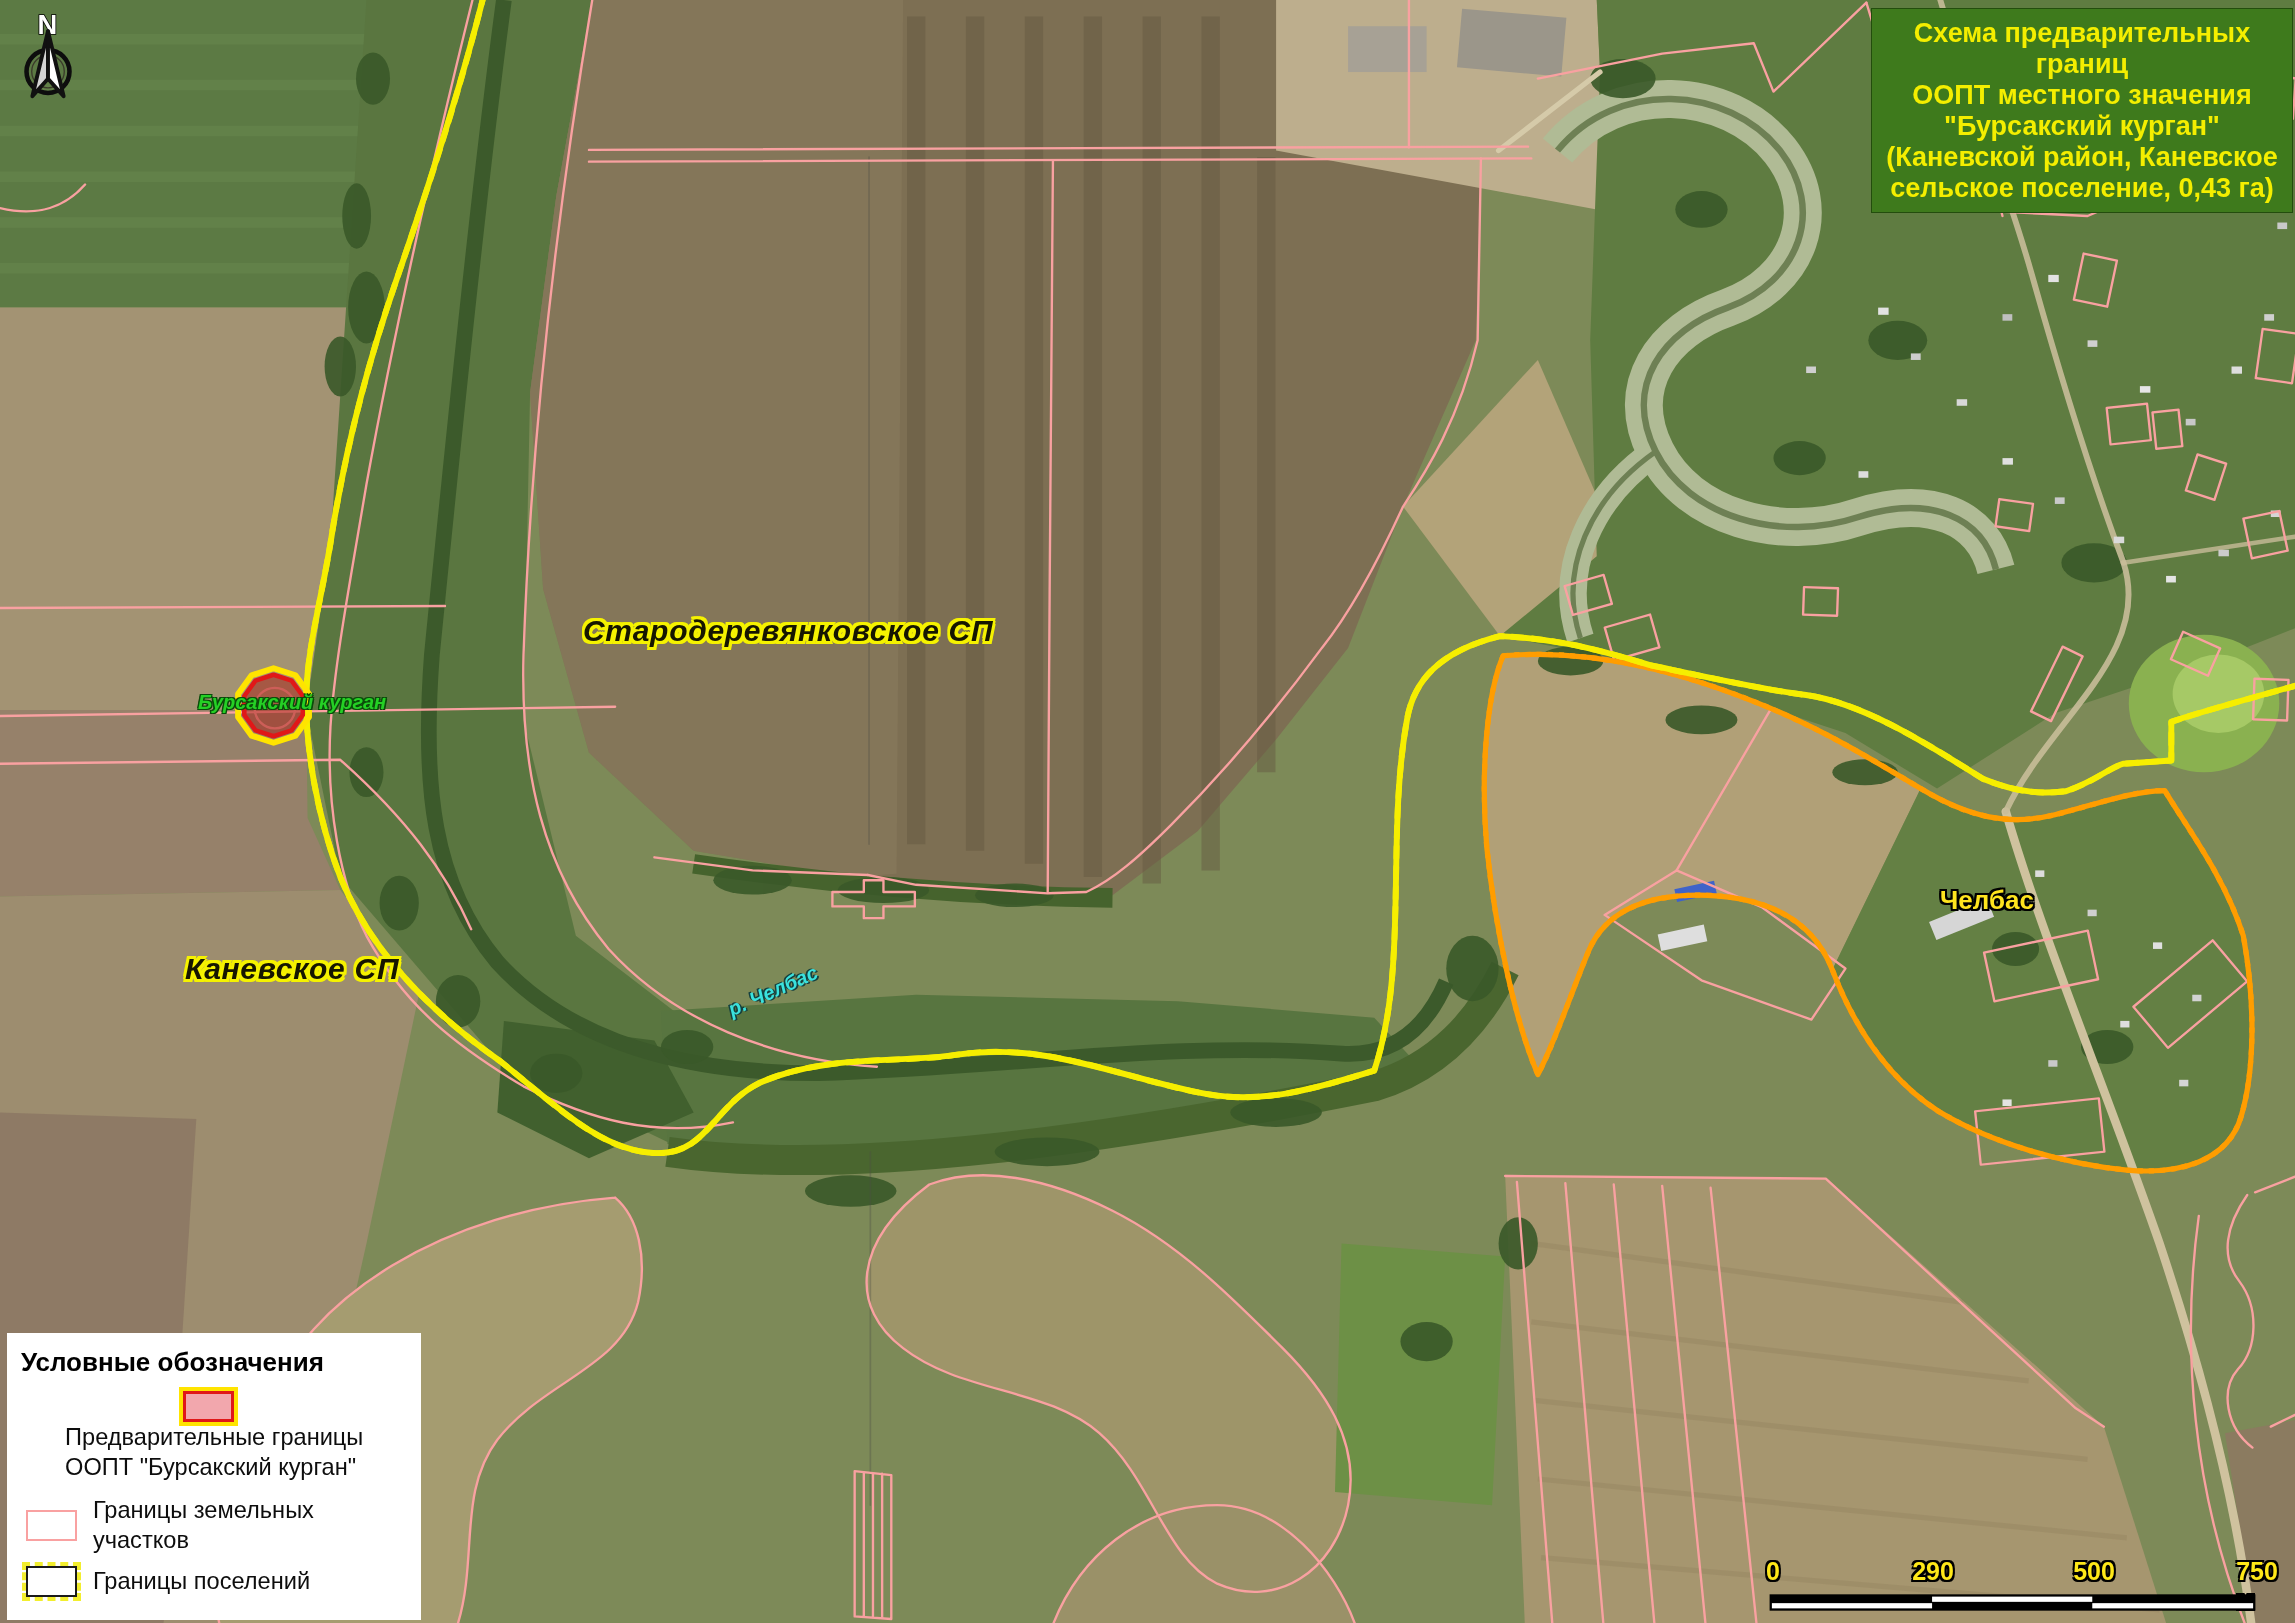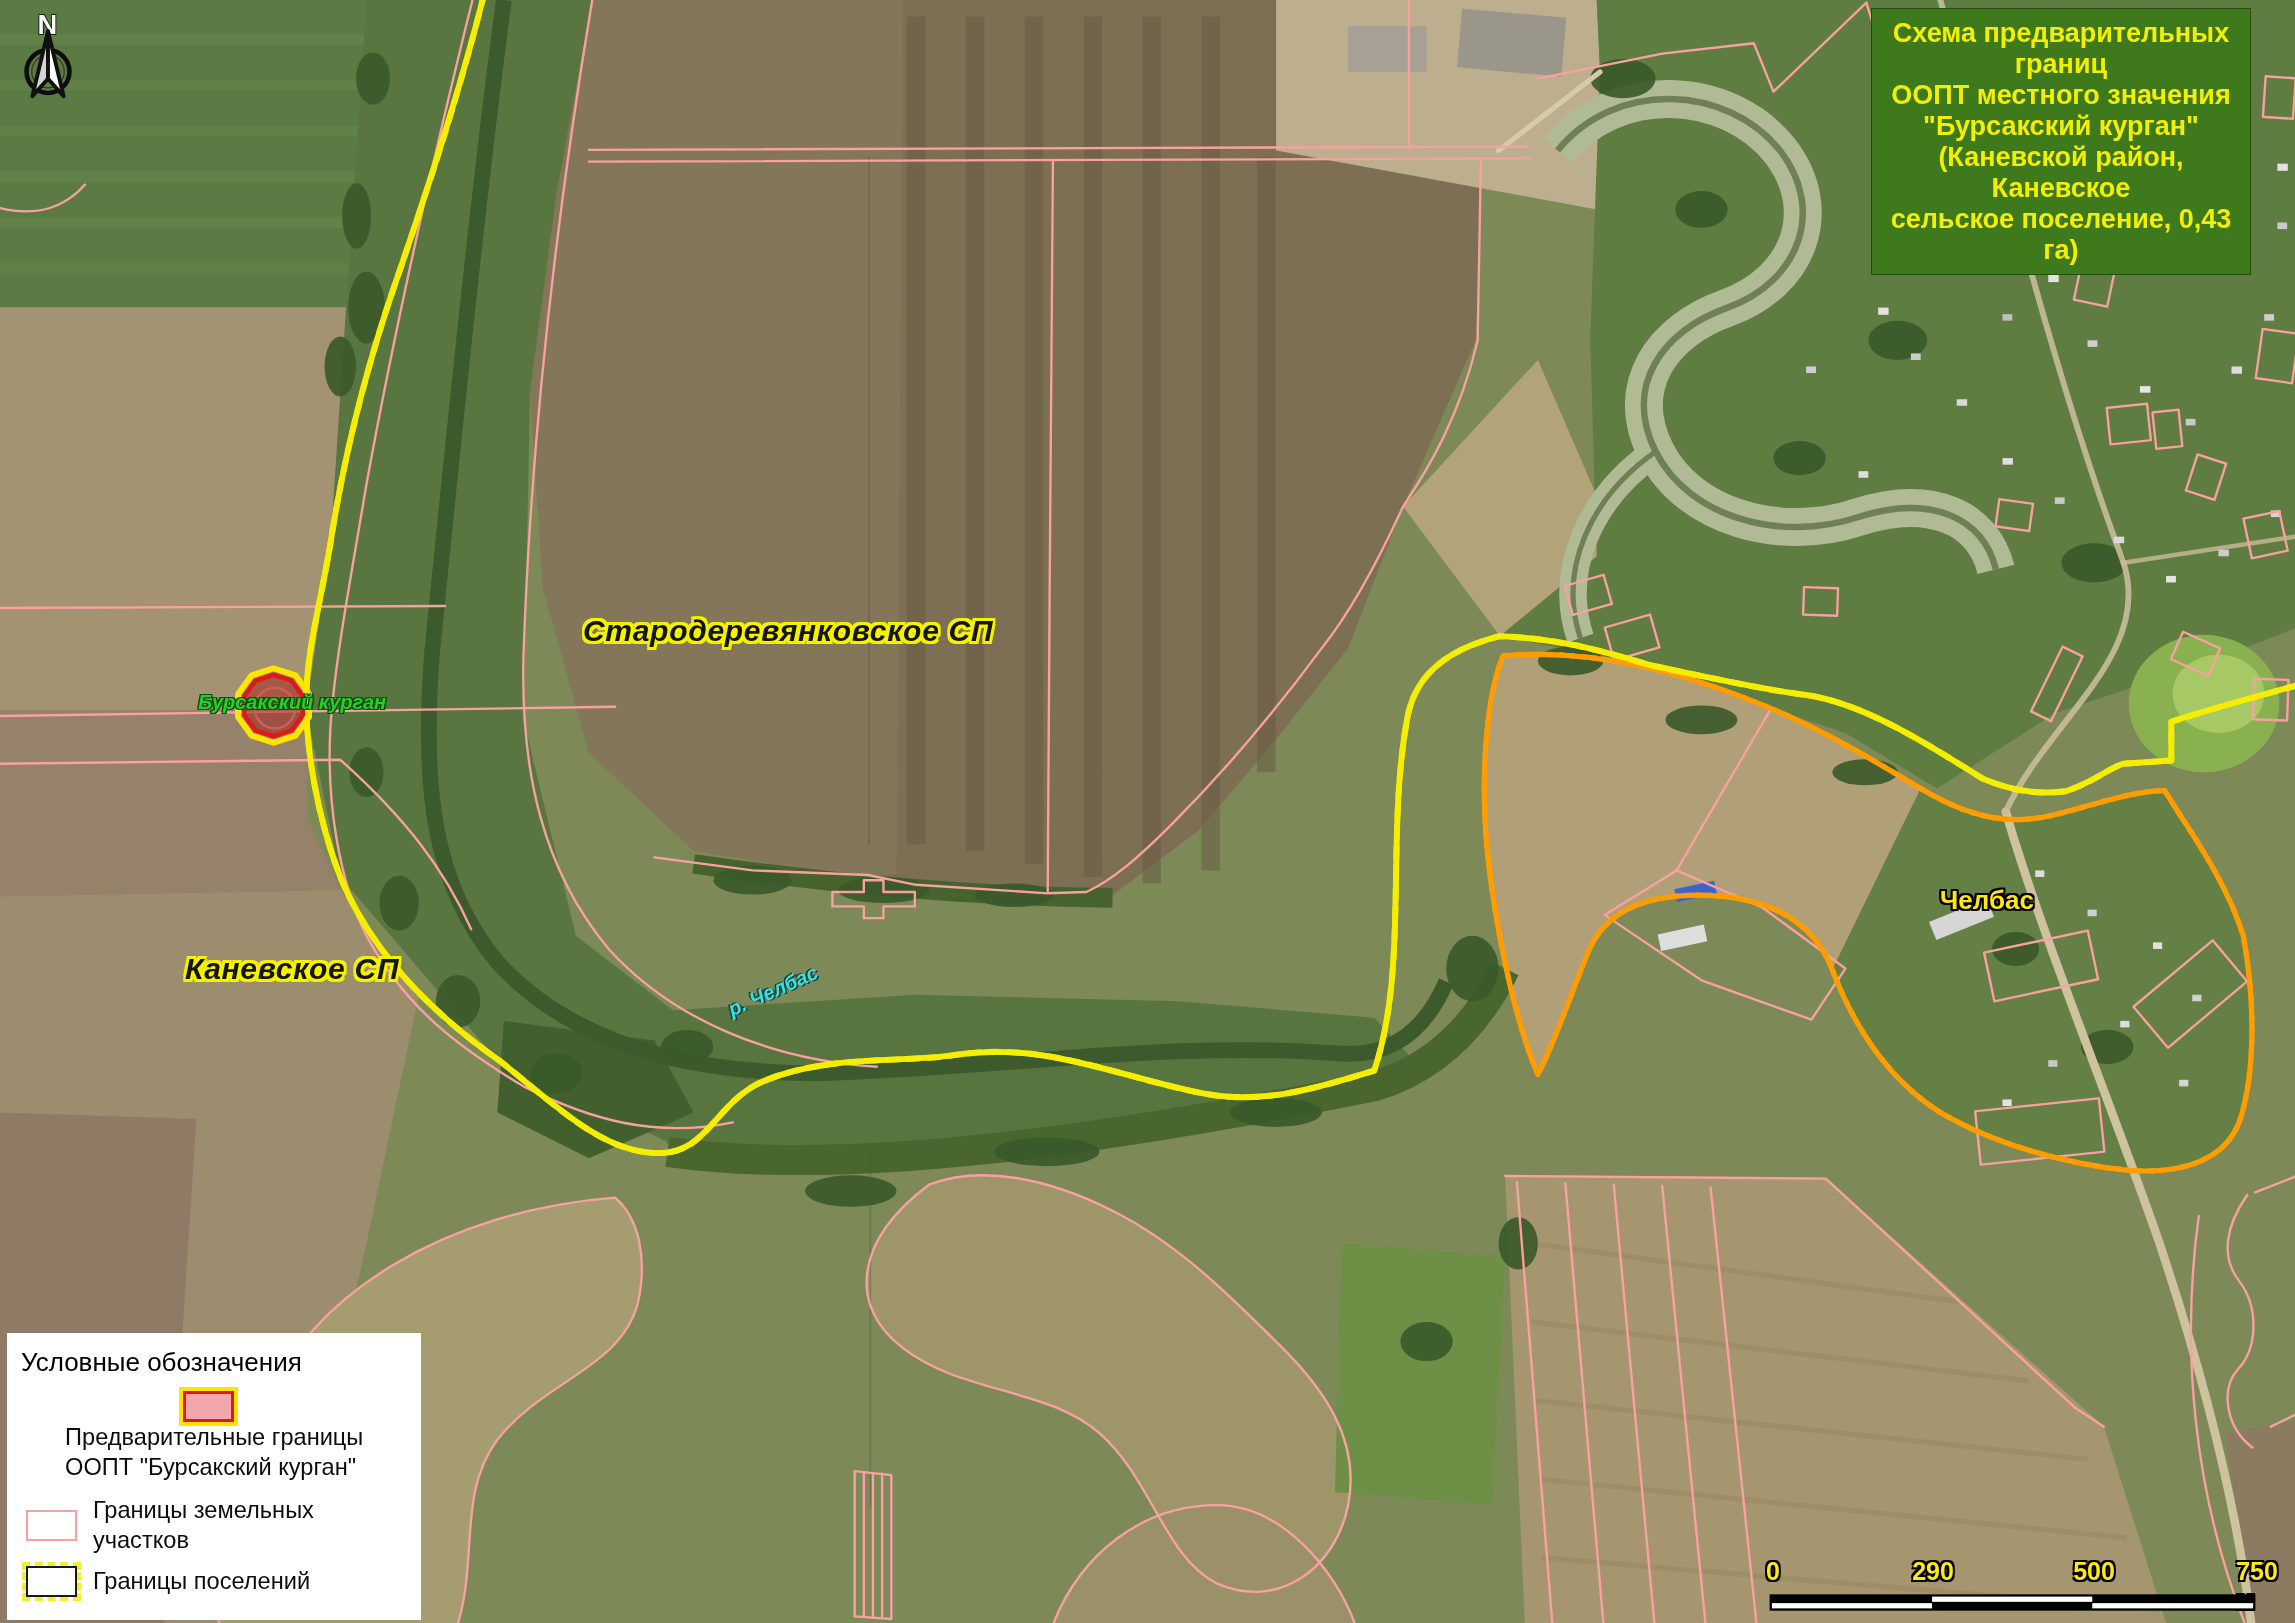--- a/index.html
+++ b/index.html
@@ -37,34 +37,34 @@
     transform:rotate(-24deg);transform-origin:left bottom;
     text-shadow:-1.3px -1.3px 0 #15403f,1.3px 1.3px 0 #15403f;
   }
   .village-label{
     font-size:26px;font-weight:bold;color:var(--village-label,#ffe41e);
     text-shadow:-2px -2px 0 #000,2px -2px 0 #000,-2px 2px 0 #000,2px 2px 0 #000,0 -2px 0 #000,0 2px 0 #000,-2px 0 0 #000,2px 0 0 #000;
   }
 
   
   .title-box{
-    position:absolute;left:1871px;top:7.9px;width:380px;box-sizing:border-box;
+    position:absolute;left:1871px;top:7.9px;width:422px;box-sizing:border-box;
     background:var(--title-bg,#3e7a1c);border:0.7px solid #234d0d;
     padding:9.2px 5.2px 7.9px 5.2px;text-align:center;
   }
   .title-box div{
     font-size:27px;line-height:31px;font-weight:bold;color:var(--title-text,#f4ee00);
   }
 
   
   .legend{
     position:absolute;left:6.5px;top:1333px;width:414px;height:287px;box-sizing:border-box;
     background:#ffffff;padding:14.4px 13px 10.5px 14.4px;
   }
-  .legend-title{font-size:26px;font-weight:normal;color:#000;margin-bottom:13px;}
+  .legend-title{font-size:26px;font-weight:bold;color:#000;margin-bottom:13px;}
   .legend-row{display:flex;align-items:center;margin-bottom:10.5px;}
   .sw-wrap{width:72px;flex:0 0 auto;display:flex;justify-content:flex-start;padding-left:5.2px;box-sizing:border-box;}
   .sw{width:51px;height:31px;box-sizing:border-box;}
   .sw-oopt{background:#f2a7ad;border:3.3px solid var(--oopt-ring,#e01818);outline:4.6px solid var(--oopt-outer,#ffe400);}
   .sw-parcel{background:#fff;border:2.6px solid var(--parcel,#f9a1a1);}
   .sw-npt{background:#fdf3e1;border:4.6px dotted var(--npt,#ff9d00);}
   .sw-muni{background:#fff;border:2px solid #1a1a1a;outline:4.6px dashed #f2ee2e;outline-offset:0.7px;}
   .legend-label{font-size:23.6px;color:#0d0d0d;line-height:30px;}
 
   

